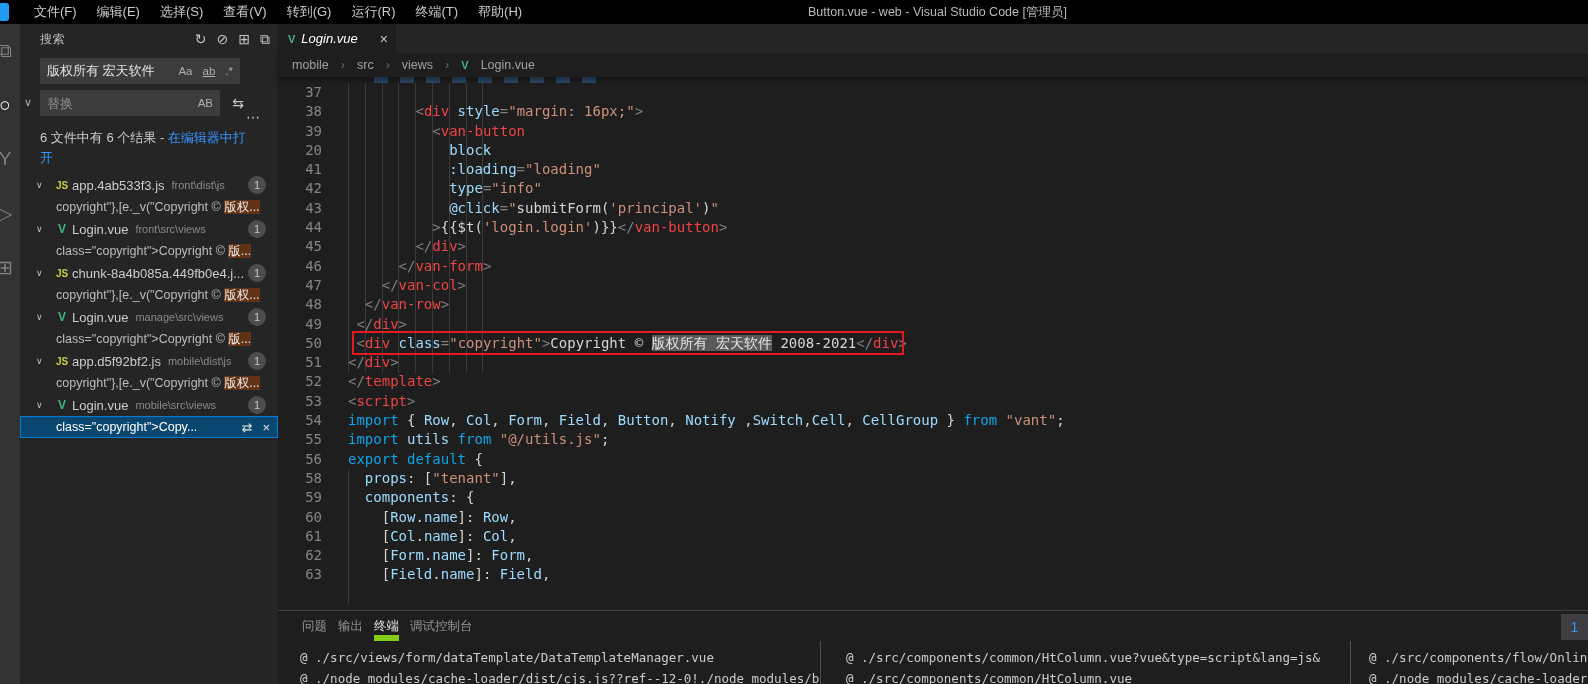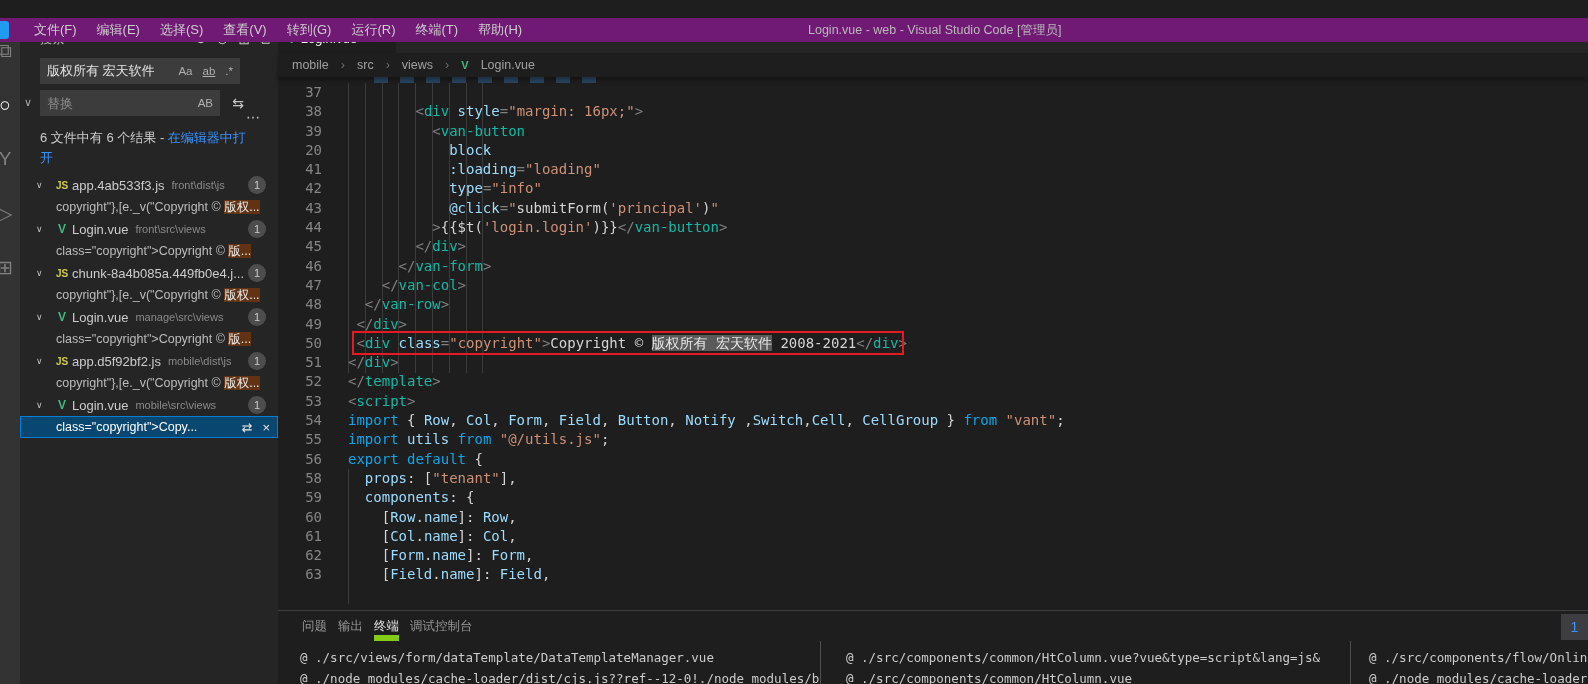--- a/index.html
+++ b/index.html
@@ -1,22 +1,22 @@
 <!DOCTYPE html>
 <html><head>
 <meta charset="utf-8">
 <style>
   * { margin:0; padding:0; box-sizing:border-box; }
   html,body { width:1588px; height:684px; overflow:hidden; background:#1e1e1e;
               font-family:"Liberation Sans", sans-serif; }
   #app { position:relative; width:1588px; height:684px; }
 
   
-  #titlebar { position:absolute; top:0; left:0; right:0; height:24px; background:#701a75;
-              display:flex; align-items:center; color:#cccccc; font-size:13px; z-index:10;margin-top:18px; }
+  #titlebar { position:absolute; top:0; left:0; right:0; height:24px; background:#000000;
+              display:flex; align-items:center; color:#cccccc; font-size:13px; z-index:10; }
   #logo { position:absolute; left:0; top:3px; width:9px; height:18px; background:#1f9cf0;
           border-radius:0 3px 3px 0; }
   #menubar { display:flex; margin-left:24px; }
   .menu-item { padding:0 10px; height:24px; line-height:24px; cursor:default; }
   #win-title { position:absolute; left:808px; top:0; height:24px; line-height:24px;
                color:#b9b9b9; font-size:12.5px; white-space:nowrap; }
 
   
   #activitybar { position:absolute; top:24px; left:0; width:20px; bottom:0; background:#333333;
                  overflow:hidden; z-index:5; }
@@ -97,21 +97,21 @@
                opacity:.8; }
   #indent-guides { position:absolute; left:70px; top:6px; width:138px; height:290px;
                    background:repeating-linear-gradient(90deg,#3b3b3b 0 1px,transparent 1px 16.8px);
                    z-index:0; }
   #indent-guide-2 { position:absolute; left:70px; top:392px; width:2px; height:135px;
                     background:repeating-linear-gradient(90deg,#3b3b3b 0 1px,transparent 1px 16.8px);
                     z-index:0; }
   .cline { display:flex; height:19.3px; line-height:19.3px; position:relative; z-index:1; }
   .ln { width:44px; flex:none; text-align:right; color:#858585; }
   .lc { padding-left:26px; white-space:pre; }
-  .tk-t{color:#14b8a6} .tk-p{color:#808080} .tk-a{color:#9cdcfe} .tk-s{color:#ce9178}
+  .tk-t{color:#ef4444} .tk-p{color:#808080} .tk-a{color:#9cdcfe} .tk-s{color:#ce9178}
   .tk-k{color:#0ea5e9} .tk-w{color:#d4d4d4}
   .tk-h{color:#e6e6e6; background:#5a5a5a;}
   #red-box { position:absolute; left:74px; top:254px; width:552px; height:24px;
              border:2px solid #e51b23; z-index:2; pointer-events:none; }
 
   
   #panel { position:absolute; left:0; right:0; top:586px; height:74px; background:#1e1e1e;
            border-top:1px solid #3f3f3f; }
   #ptabs { height:30px; display:flex; align-items:center; gap:11px; padding-left:24px; }
   .ptab { font-size:12.5px; color:#969696; height:30px; line-height:30px; cursor:pointer; }
@@ -138,21 +138,21 @@
     <div id="menubar">
         <div class="menu-item">文件(F)</div>
         <div class="menu-item">编辑(E)</div>
         <div class="menu-item">选择(S)</div>
         <div class="menu-item">查看(V)</div>
         <div class="menu-item">转到(G)</div>
         <div class="menu-item">运行(R)</div>
         <div class="menu-item">终端(T)</div>
         <div class="menu-item">帮助(H)</div>
       </div>
-    <div id="win-title">Login.vue - web - Visual Studio Code [管理员]</div>
+    <div id="win-title">Button.vue - web - Visual Studio Code [管理员]</div>
   </div>
 
   <div id="activitybar">
       <div class="ab-icon">⧉</div>
       <div class="ab-icon active">○</div>
       <div class="ab-icon">Y</div>
       <div class="ab-icon">▷</div>
       <div class="ab-icon">⊞</div>
     </div>
 

